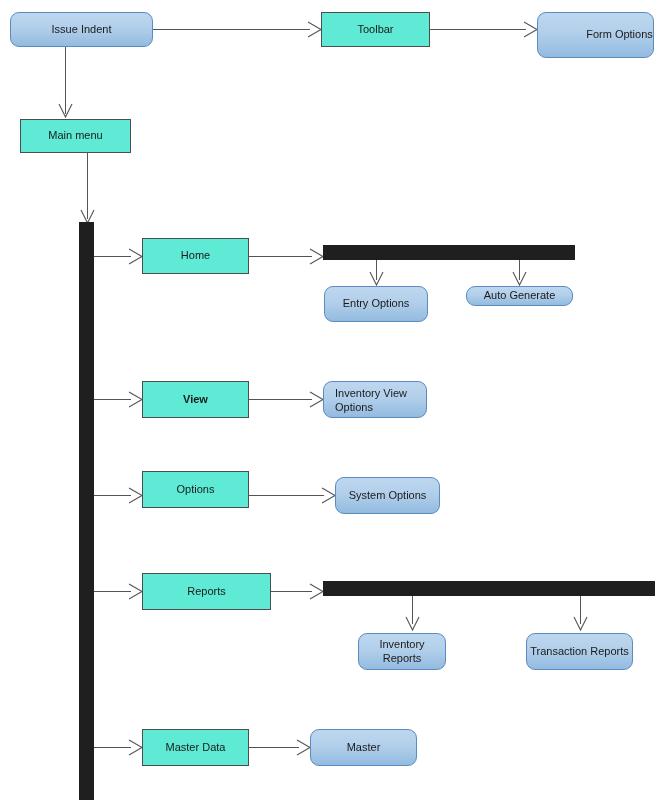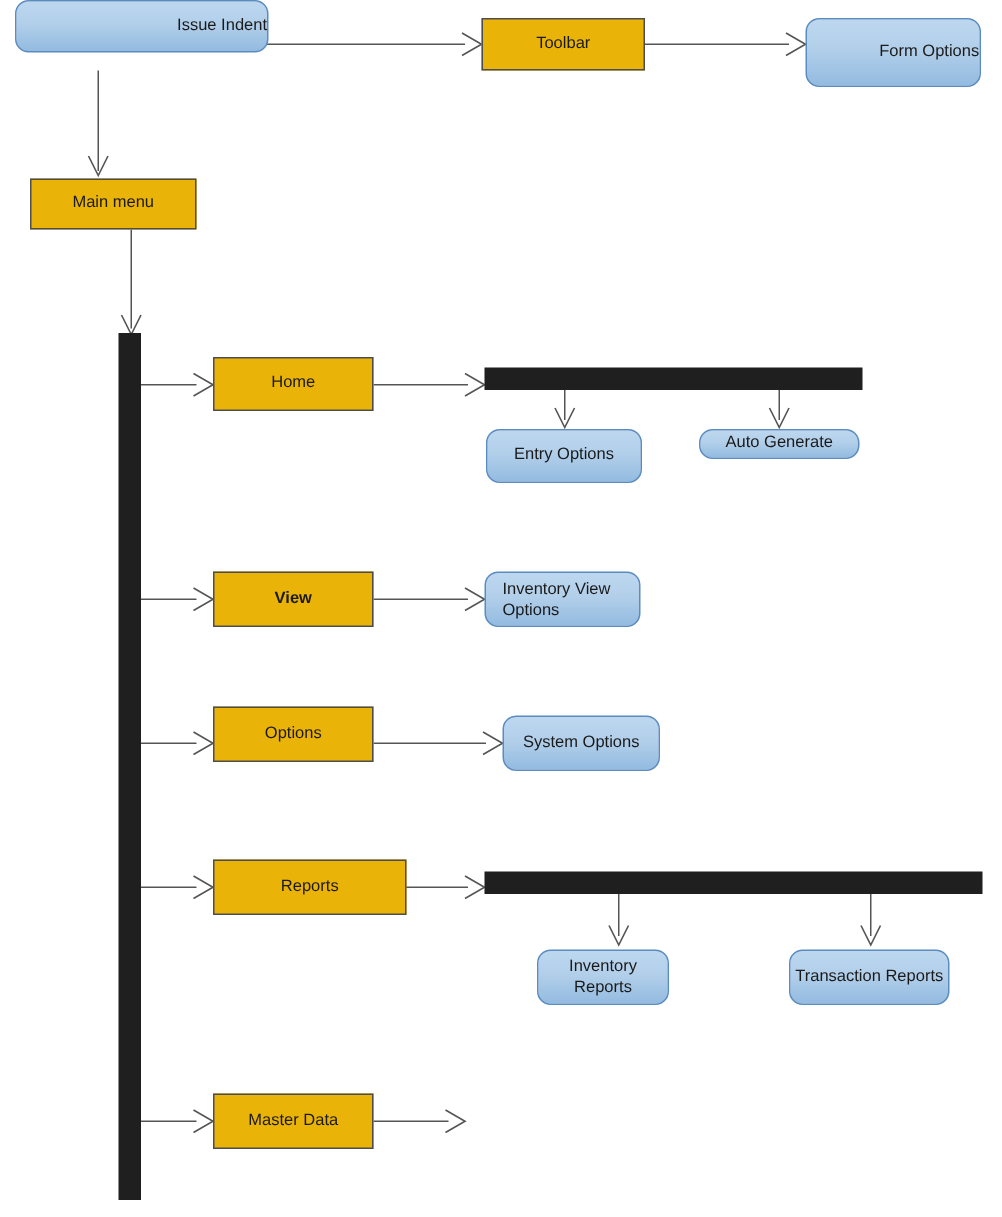--- a/index.html
+++ b/index.html
@@ -19,21 +19,21 @@
     display:flex;
     align-items:center;
     justify-content:center;
     text-align:center;
     font-size:11px;
     color:#1a1a1a;
     line-height:1.25;
     z-index:5;
   }
   .node.rect{
-    background:#eab308;
+    background:#5eead4;
     border:1px solid #4d4d4d;
   }
   .node.round{
     background:linear-gradient(to bottom,#bdd7ef 0%,#b2cfea 45%,#93bbe0 100%);
     border:1px solid #5b8cc0;
     border-radius:9px;
   }
   .node.round.tl{
     align-items:flex-start;
     justify-content:flex-start;
@@ -77,21 +77,21 @@
       </svg>
   </div>
 
   <div class="ln v" style="left:65px; top:47px; height:67px;"></div>
   <div class="arw" style="left:58px; top:103px;">
     <svg width="15" height="16" viewBox="0 0 15 16">
         <path d="M1 1 L7.5 14 L14 1"></path>
       </svg>
   </div>
 
-  <div class="node round" style="left:10px; top:0; width:169px; height:35px;justify-content:flex-end;">
+  <div class="node round" style="left:10px; top:12px; width:143px; height:35px;">
     <span>Issue Indent</span>
   </div>
 
   <div class="node rect" style="left:321px; top:12px; width:109px; height:35px;">
     <span>Toolbar</span>
   </div>
 
   <div class="node round" style="left:537px; top:12px; width:117px; height:46px;padding-left:48px;">
     <span>Form Options</span>
   </div>
@@ -248,14 +248,17 @@
   <div class="arw" style="left:296px; top:739px;">
     <svg width="16" height="17" viewBox="0 0 16 17">
         <path d="M1 1 L14 8.5 L1 16"></path>
       </svg>
   </div>
 
   <div class="node rect" style="left:142px; top:729px; width:107px; height:37px;">
     <span>Master Data</span>
   </div>
 
+  <div class="node round" style="left:310px; top:729px; width:107px; height:37px;">
+    <span>Master</span>
+  </div>
 
 </div>
 
 </body></html>

